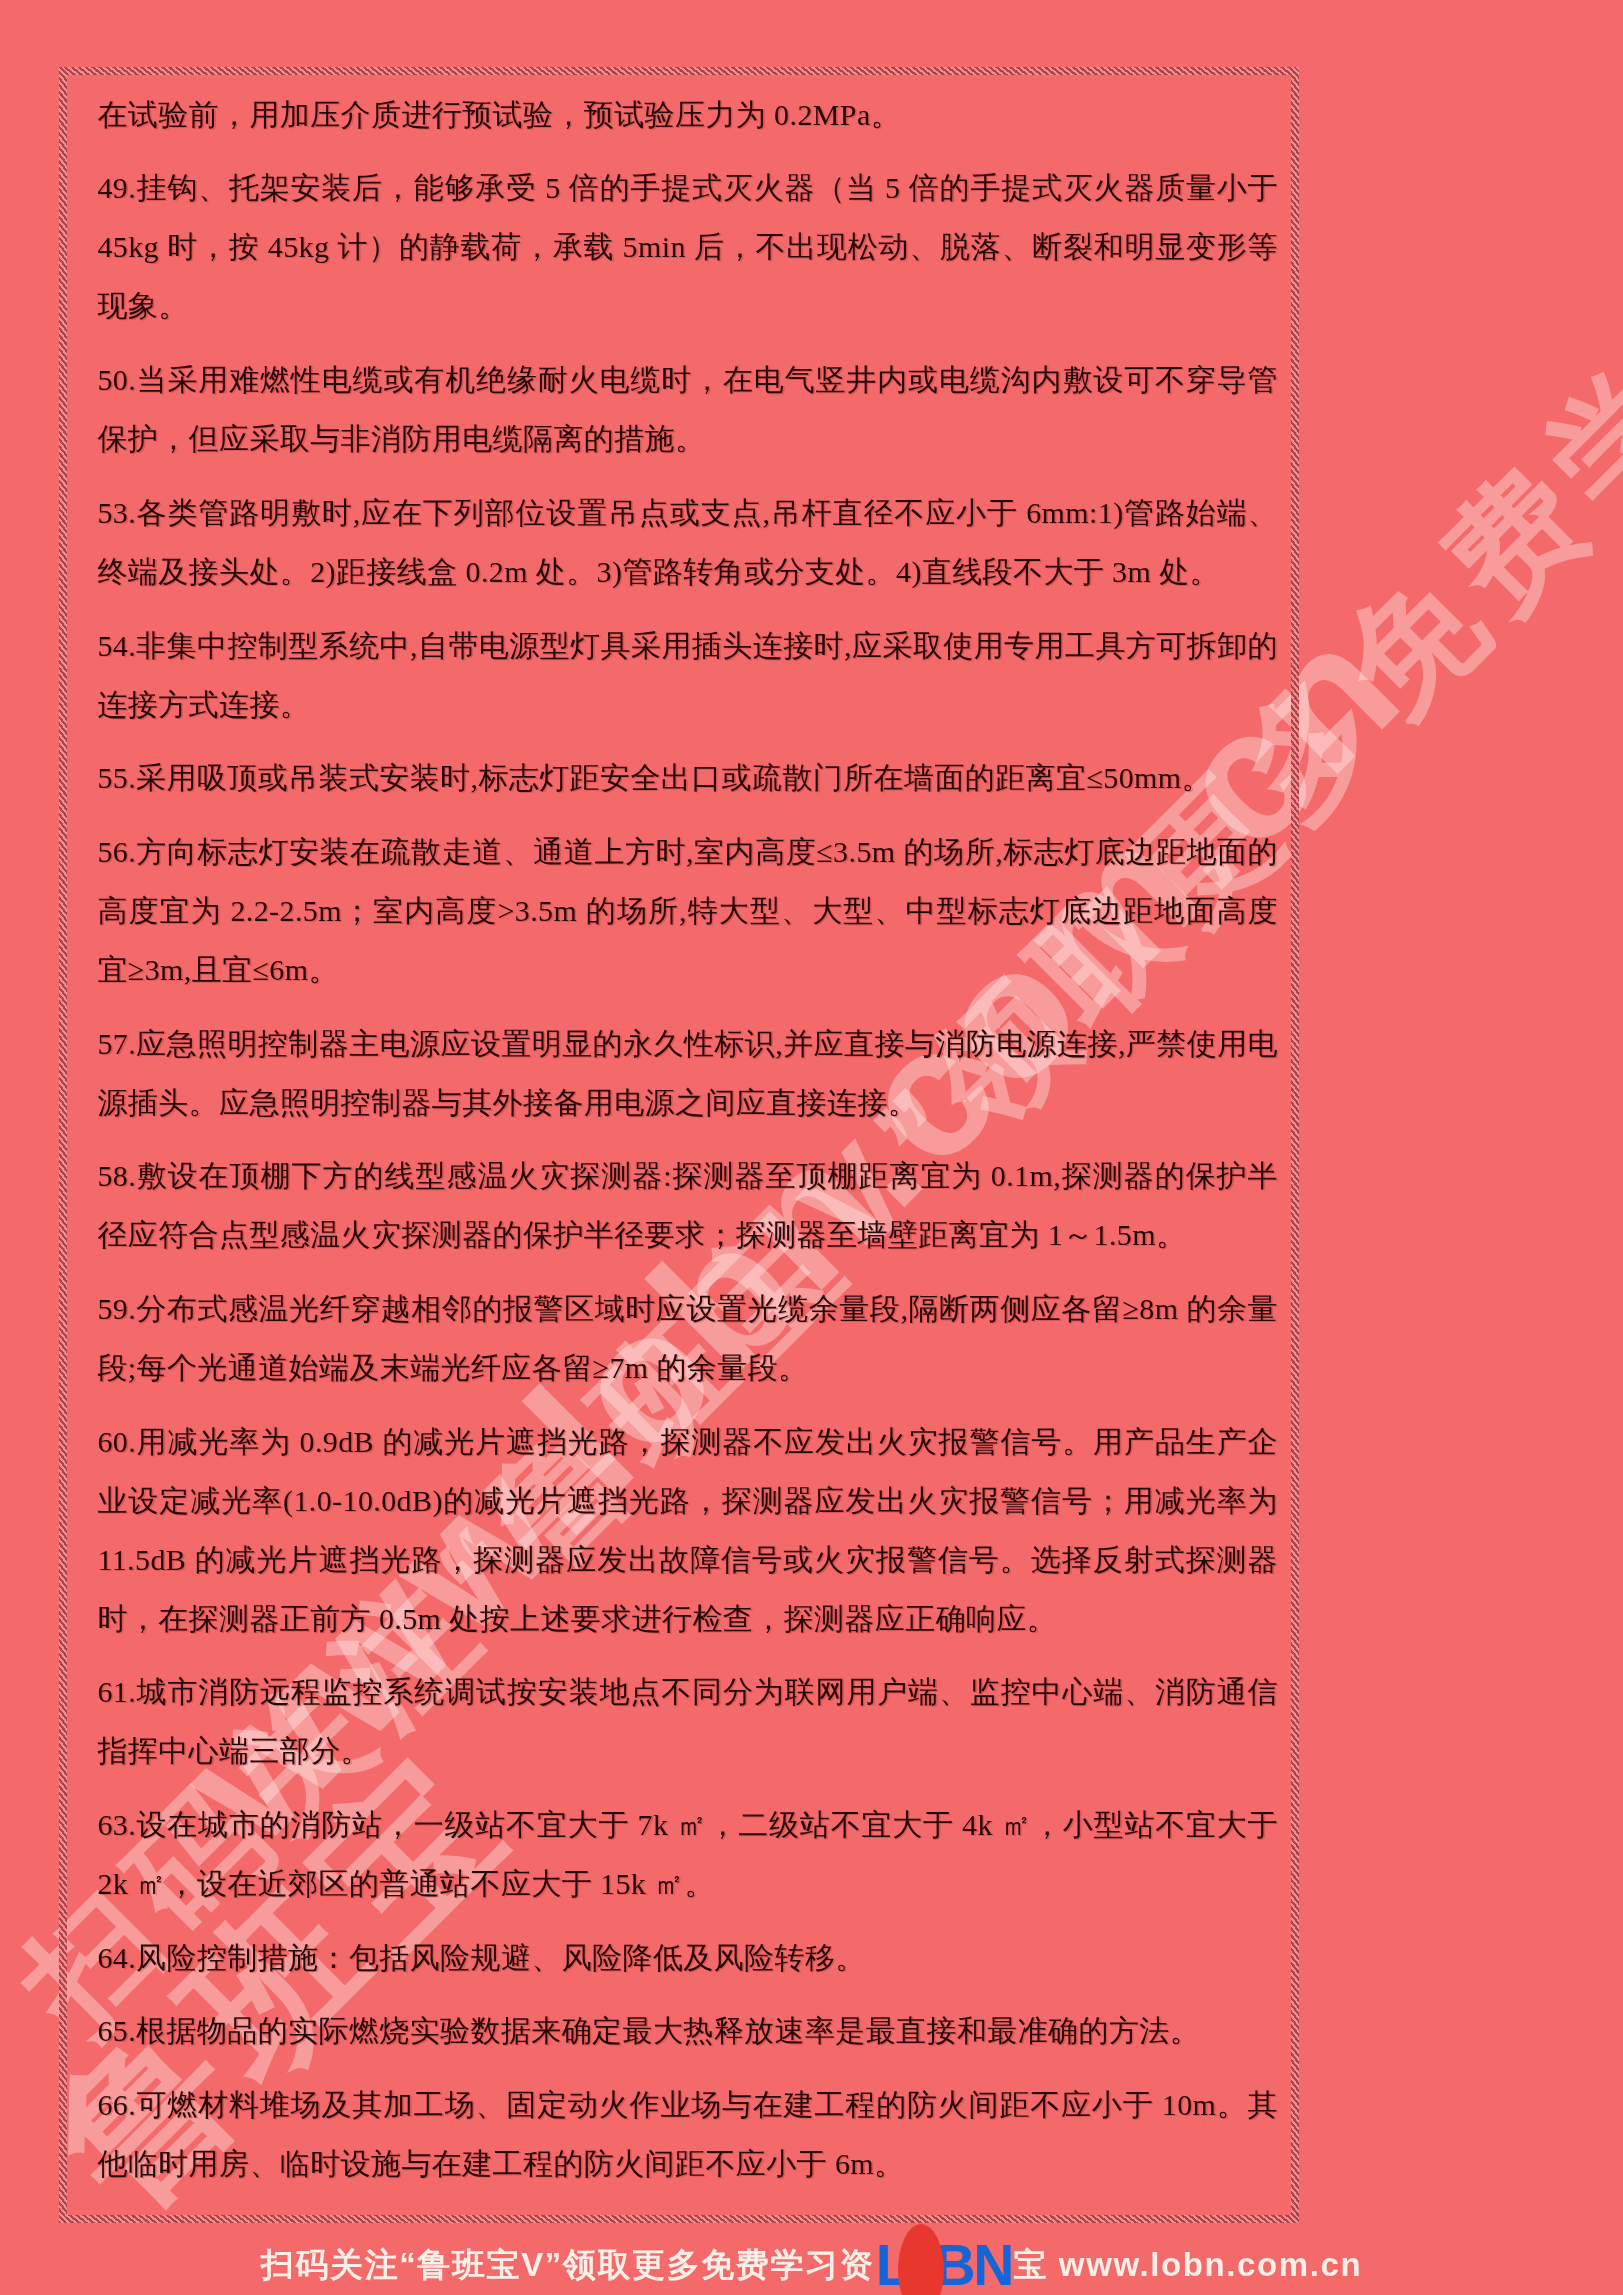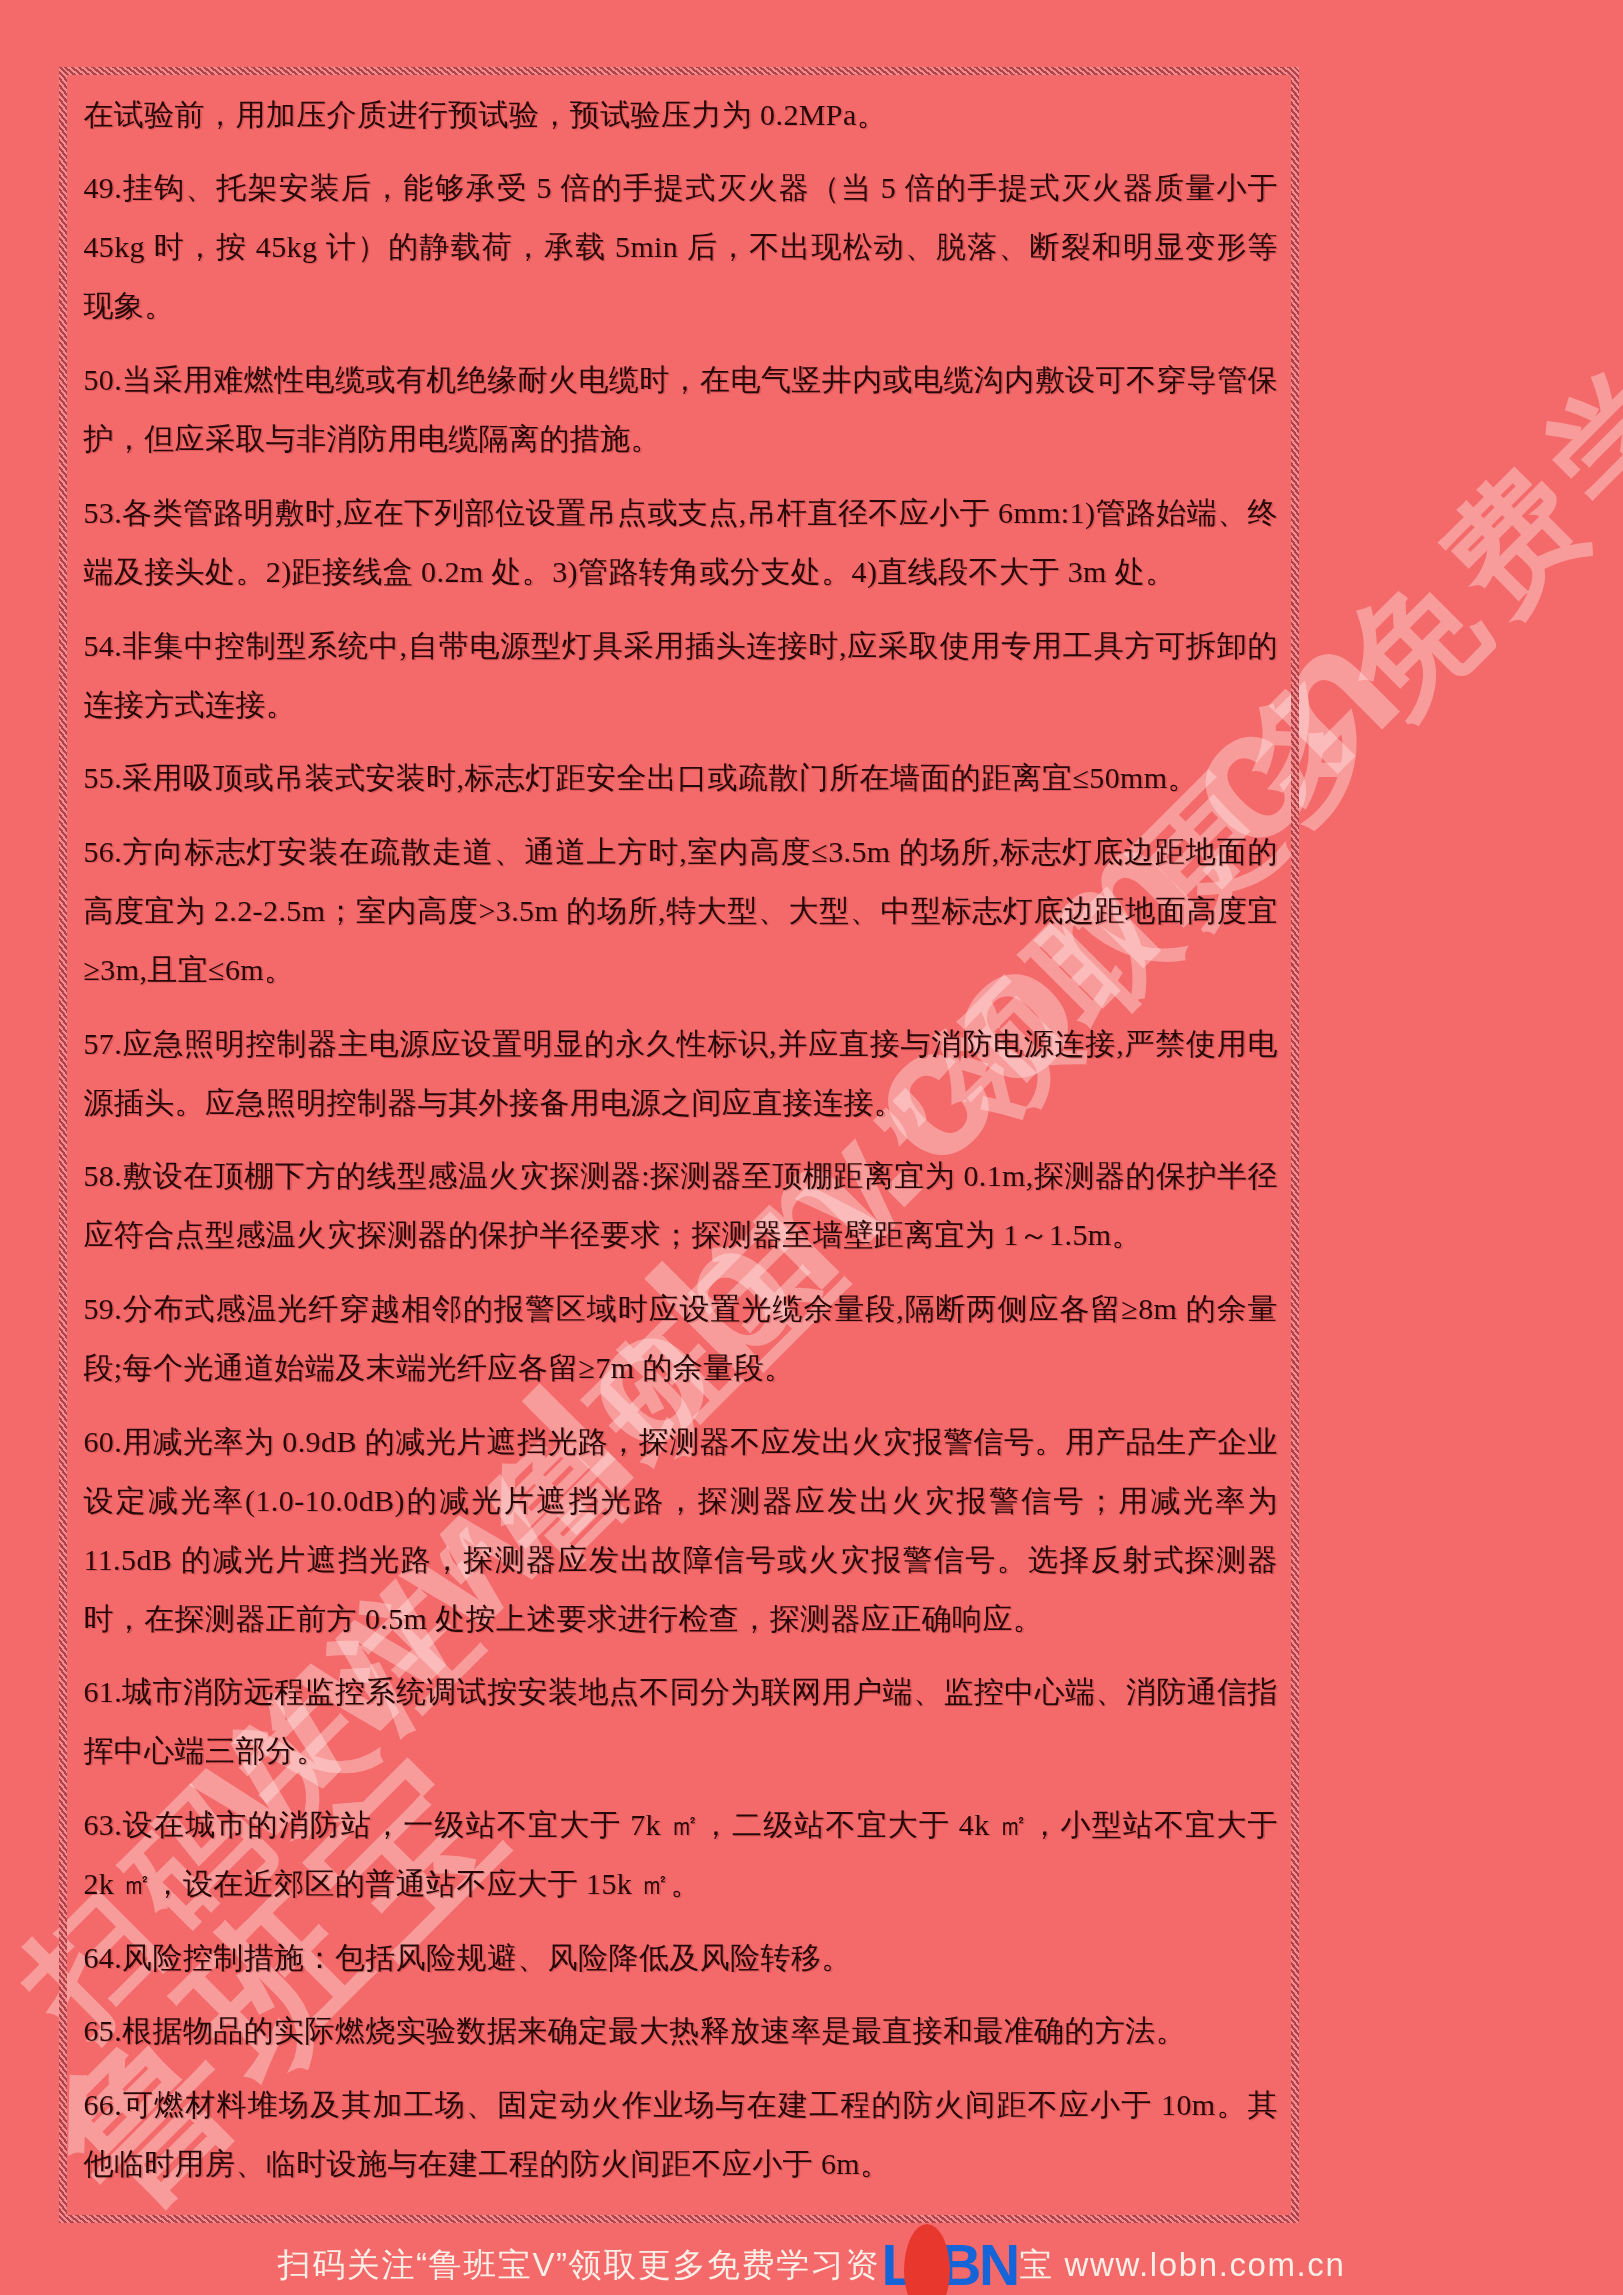--- a/index.html
+++ b/index.html
@@ -28,20 +28,21 @@
   .wm3 { font-size: 168px; left: 90px; top: 2062px; }
 
   
   .frame {
     position: absolute; left: 59px; top: 67px;
     width: 1240px; height: 2156px;
     box-sizing: border-box;
     border: 8.2px solid;
     border-image: repeating-linear-gradient(45deg, #b2424a 0 2.5px, #ef8d90 2.5px 4.9px) 10;
     z-index: 1;
+    padding-left: 14px;
   }
   .content { padding: 9.8px 13px 0 16.4px; }
   p.item {
     margin: 0 0 14.7px 0;
     font-size: 30px;
     line-height: 59px;
     color: #270808;
     text-align: justify;
     letter-spacing: 0.4px;
     text-shadow: 1.6px 0.8px 0 rgba(170, 40, 40, 0.30);
@@ -49,21 +50,21 @@
 
   
   .footer {
     position: absolute; left: 0; right: 0; top: 2235px; height: 61px;
     display: flex; align-items: center; justify-content: center;
     z-index: 2;
   }
   .footer-text {
     color: #fcefe7;
     font-size: 33px;
-    font-weight: normal;
+    font-weight: bold;
     font-family: "Liberation Sans", "DejaVu Sans", sans-serif;
     letter-spacing: 1.6px;
     white-space: nowrap;
   }
   .logo { display: inline-flex; align-items: center; position: relative; margin: 0 1.6px; }
   .logo-l, .logo-bn {
     color: #1565d8;
     font-size: 57px;
     font-weight: bold;
     font-family: "Liberation Sans", "DejaVu Sans", sans-serif;

